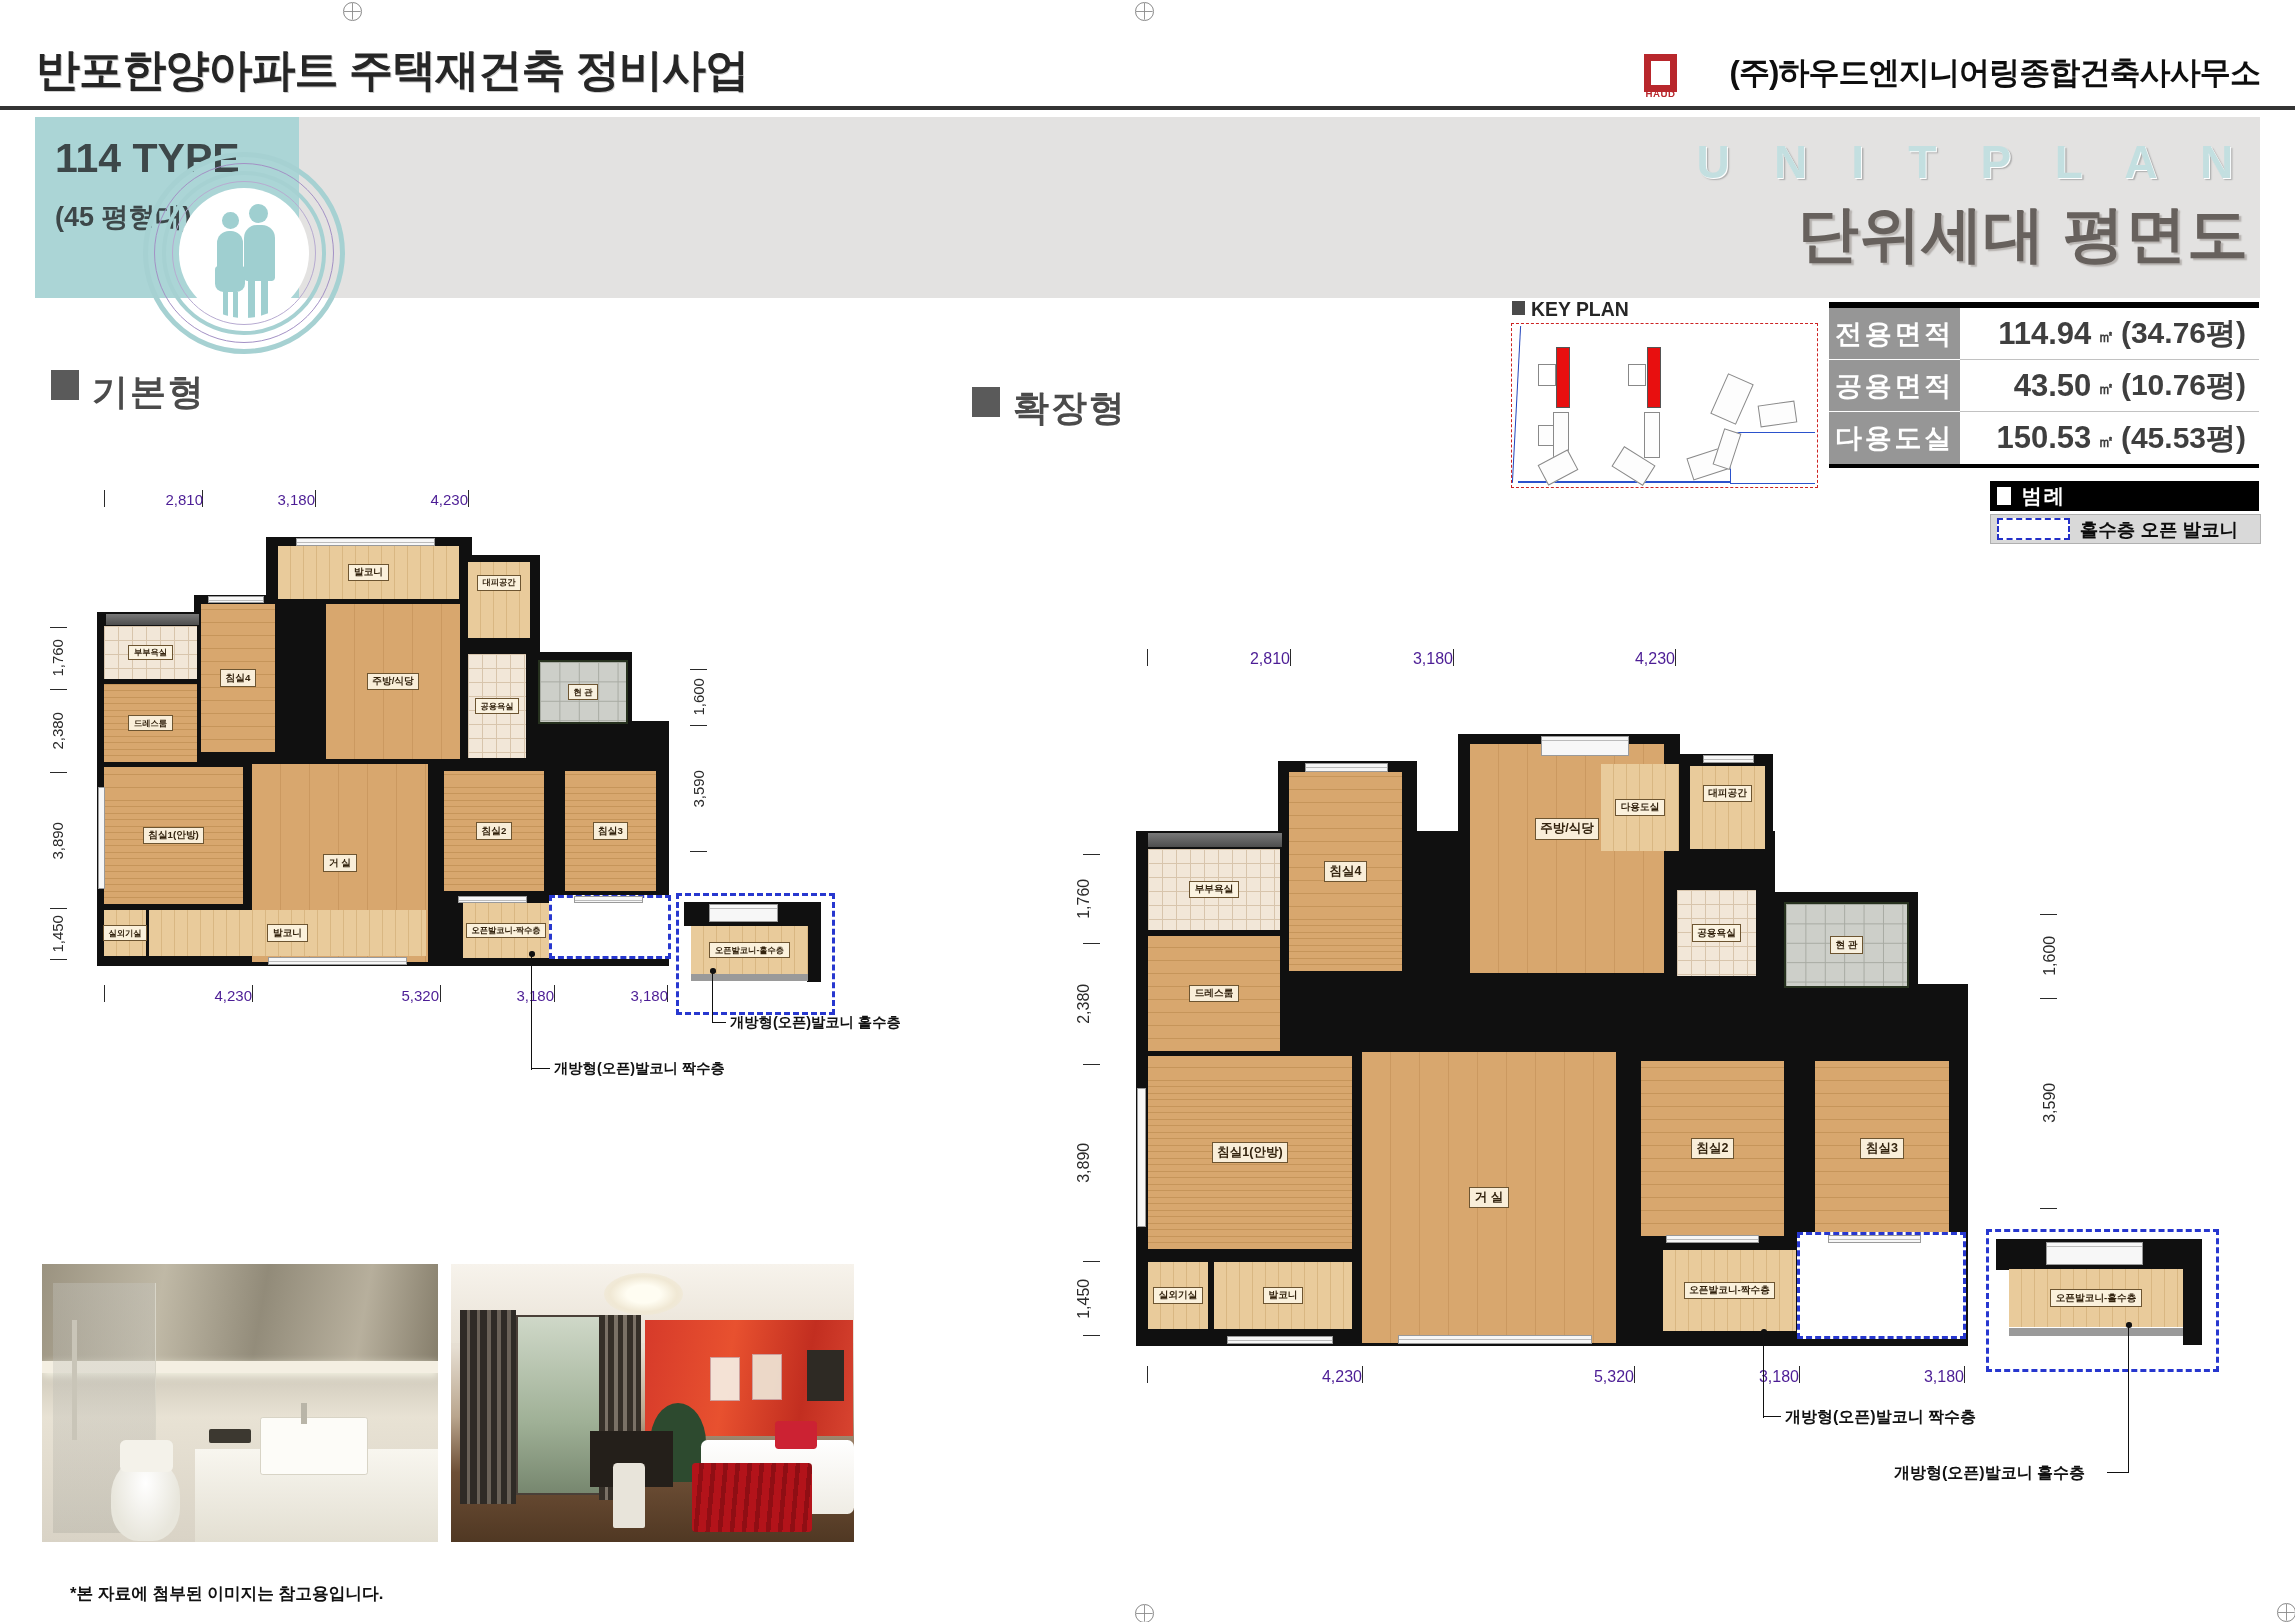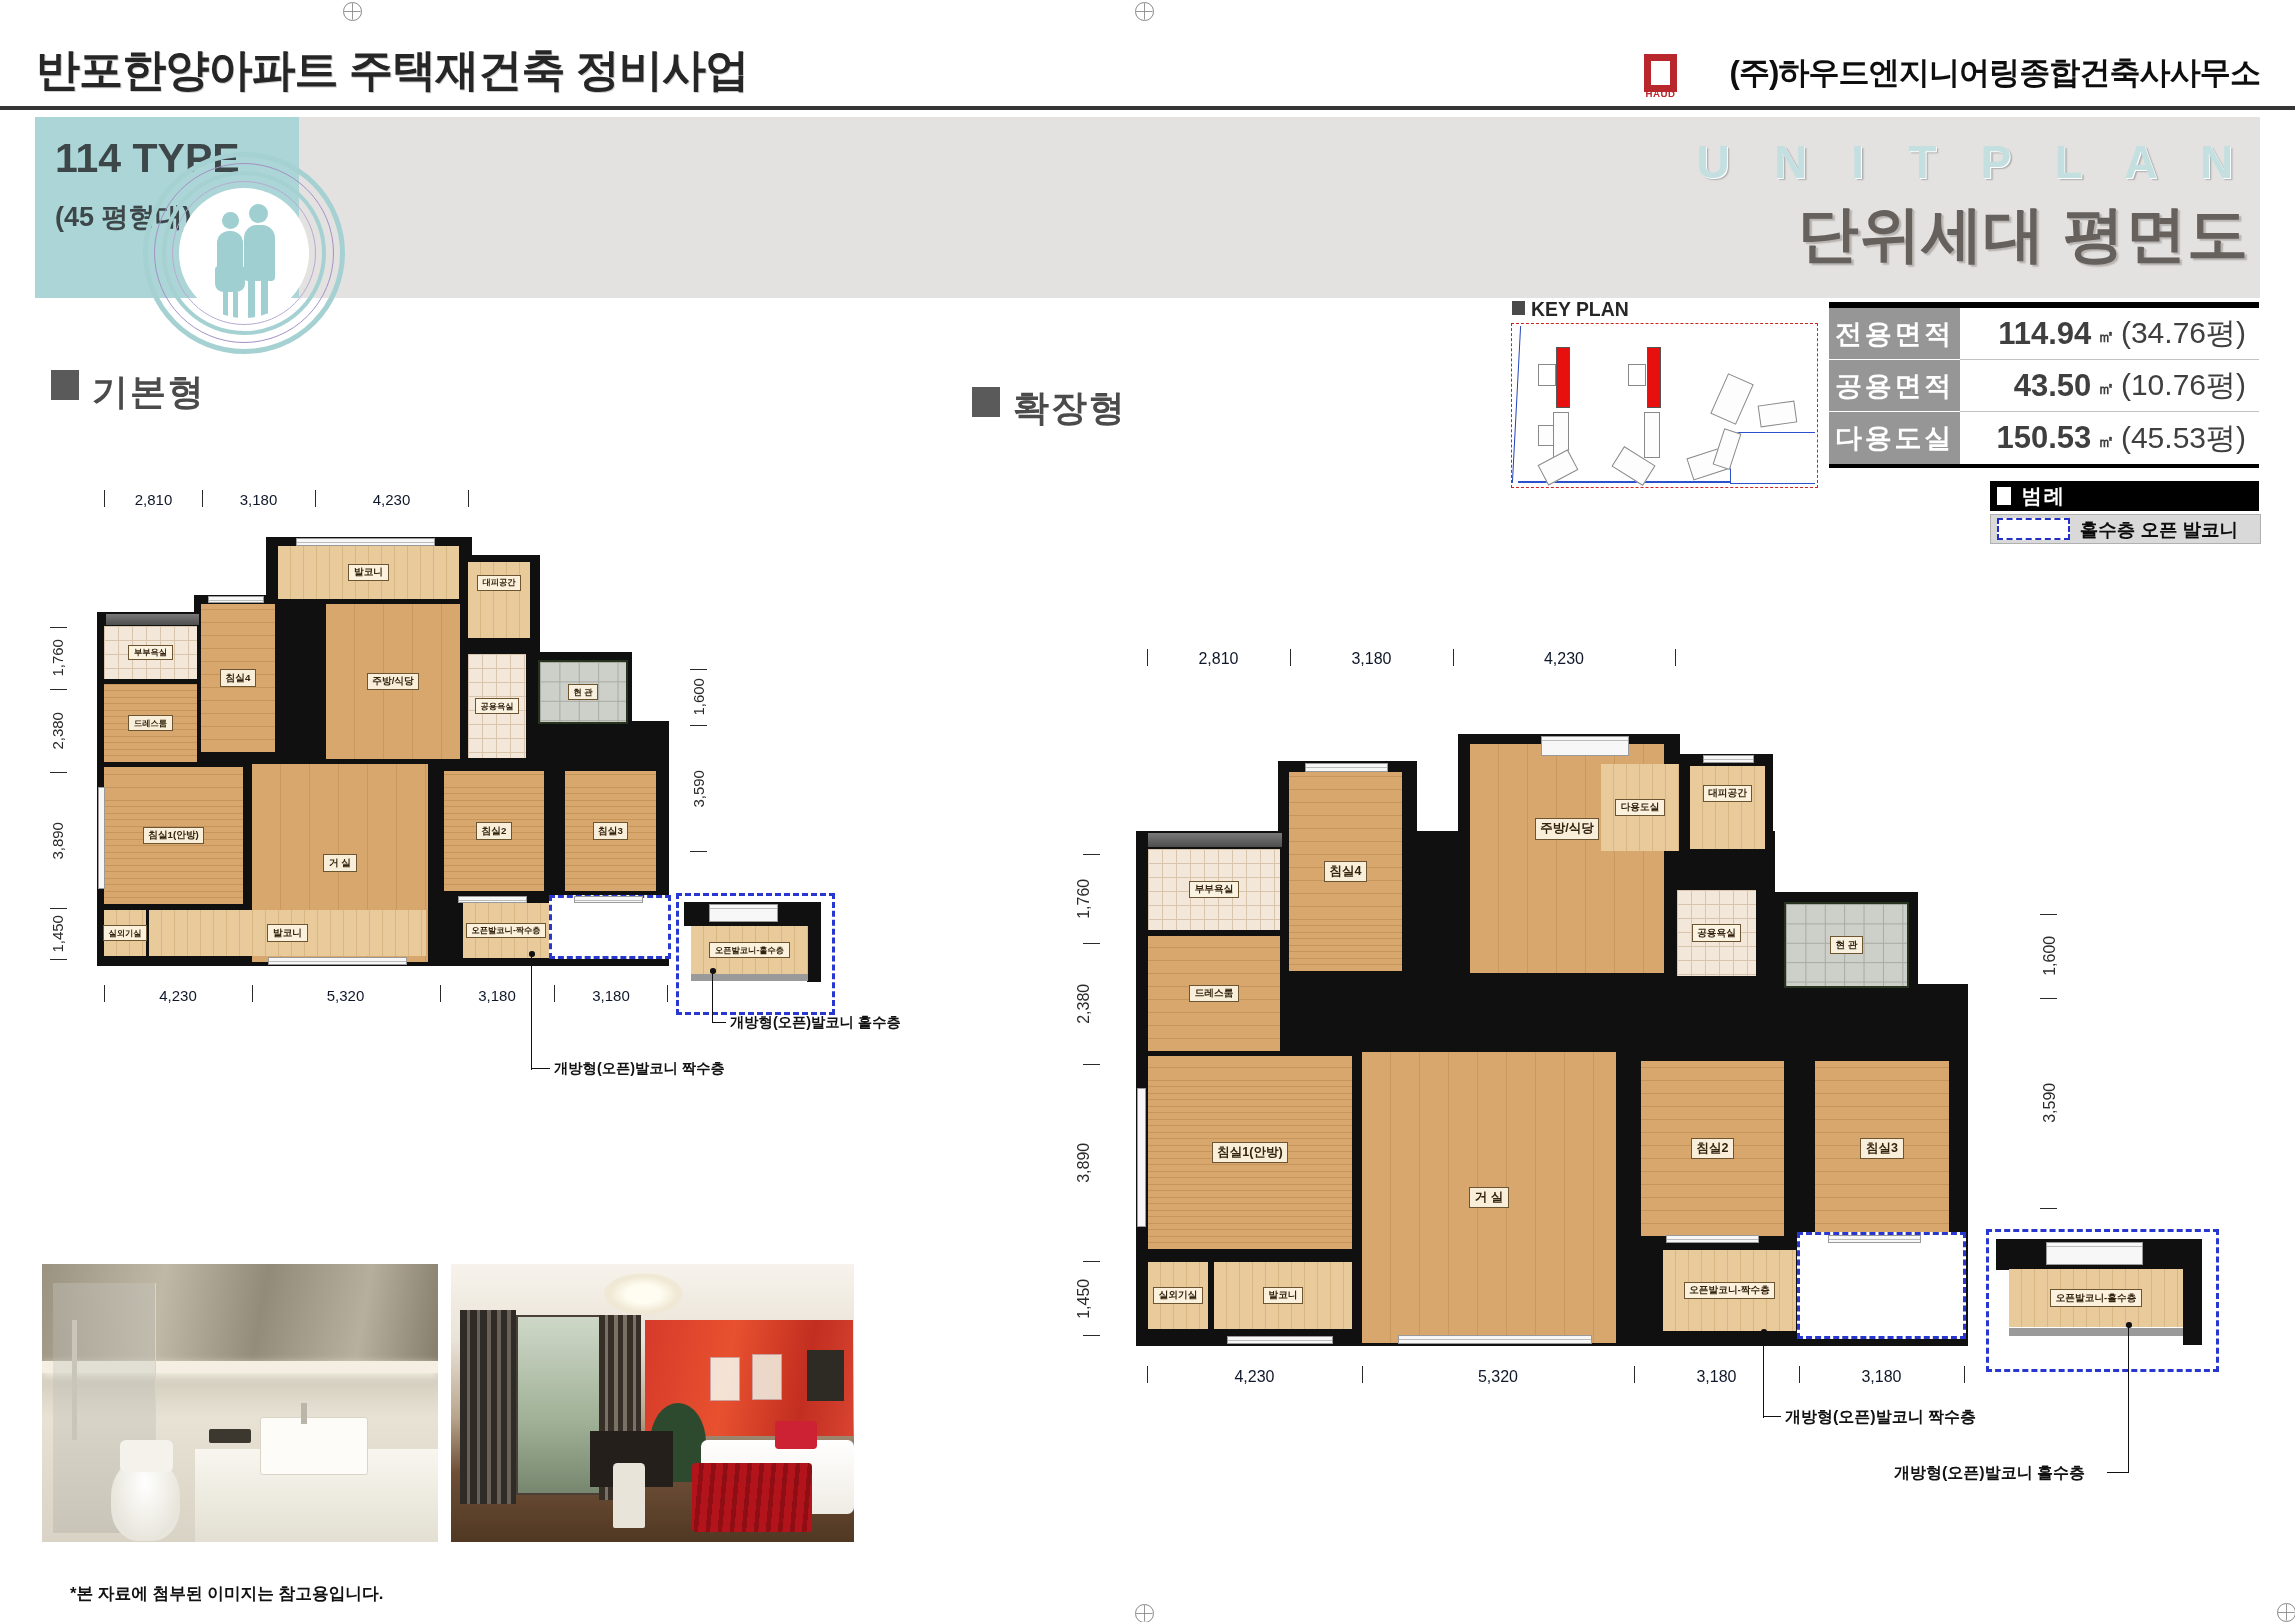--- a/index.html
+++ b/index.html
@@ -52,21 +52,21 @@
 
   
   .atable{left:1829px;top:302px;width:430px;border-top:6.5px solid #000;border-bottom:4.6px solid #000;background:#fff;}
   .atrow{display:flex;height:52px;}
   .atlabel{width:131px;background:#969696;color:#fff;font-size:27px;font-weight:800;display:flex;align-items:center;justify-content:center;letter-spacing:2.8px;}
   .atval{flex:1;display:flex;align-items:center;justify-content:flex-end;padding-right:13px;color:#3f3f3f;}
   .atrow .sep{border-bottom:1.9px solid #fff;}
   .atval.sepv{border-bottom:1.4px solid #c2c2c2;}
   .atnum{font-size:31px;font-weight:800;}
   .atunit{font-size:16.7px;font-weight:700;margin:6.5px 6.5px 0 6.5px;}
-  .atpy{font-size:30px;font-weight:400;}
+  .atpy{font-size:30px;font-weight:700;}
 
   
   .legend-bar{left:1990px;top:481px;width:269px;height:30px;background:#000;display:flex;align-items:center;}
   .legend-sq{width:14px;height:18.5px;background:#fff;margin-left:7.4px;}
   .legend-title{color:#fff;font-size:20.4px;font-weight:800;margin-left:10.2px;letter-spacing:1.9px;}
   .legend-row{left:1990px;top:514px;width:269px;height:28px;background:#d9d9d9;border:0.9px solid #b0b0b0;display:flex;align-items:center;}
   .legend-icon{width:69px;height:17.6px;background:#fff;border:2.8px dashed #2330c8;margin-left:5.6px;}
   .legend-text{font-size:18.5px;font-weight:800;color:#0d0d0d;margin-left:10.2px;}
 
   
@@ -83,21 +83,21 @@
   .granite{background-color:#cdcfc9;background-image:linear-gradient(#a7aaa2 0.9px,transparent 0.9px),linear-gradient(90deg,#a7aaa2 0.9px,transparent 0.9px);background-size:19.4px 19.4px;border:2.8px solid #27321f;}
   .chip{background:rgba(252,244,226,.92);border:0.9px solid #6d5531;color:#33230e;font-weight:700;padding:1.4px 4.6px;white-space:nowrap;} .chip.c18{font-size:8.3px;} .chip.c27{font-size:12.5px;} .chip.c21{font-size:9.7px;}
   .win{position:absolute;background:#f7f7f7;border:0.9px solid #9a9a9a;box-sizing:border-box;}
   .win.h::after{content:"";display:block;height:0.9px;background:#bbb;margin-top:2.8px;}
   .ledge{position:absolute;background:linear-gradient(#787878,#4e4e4e);}
   .dashedbox{position:absolute;border:3.7px dashed #2737cf;background:#fff;}
   .dashedbox.thin{border-width:3.2px;}
   .grayfloor{position:absolute;background:#9a9a9a;}
 
   
-  .dim{position:absolute;font-size:15px;color:#0f172a;text-align:center;}
+  .dim{position:absolute;font-size:15px;color:#4c1d95;text-align:right;}
   .dim.big{font-size:16px;}
   .tickv{position:absolute;width:1.4px;height:16.7px;background:#2a2a2a;}
   .tickh{position:absolute;width:16.7px;height:1.4px;background:#2a2a2a;}
   .vdim{position:absolute;width:79px;height:17.6px;text-align:center;font-size:15px;color:#2a2a2a;transform:rotate(-90deg);}
   .vdim.big{font-size:16px;}
 
   
   .cl-line{position:absolute;background:#111;}
   .cl-dot{position:absolute;width:5.6px;height:5.6px;border-radius:50%;background:#111;}
   .cl-text{position:absolute;font-size:14.3px;font-weight:800;color:#111;white-space:nowrap;}

